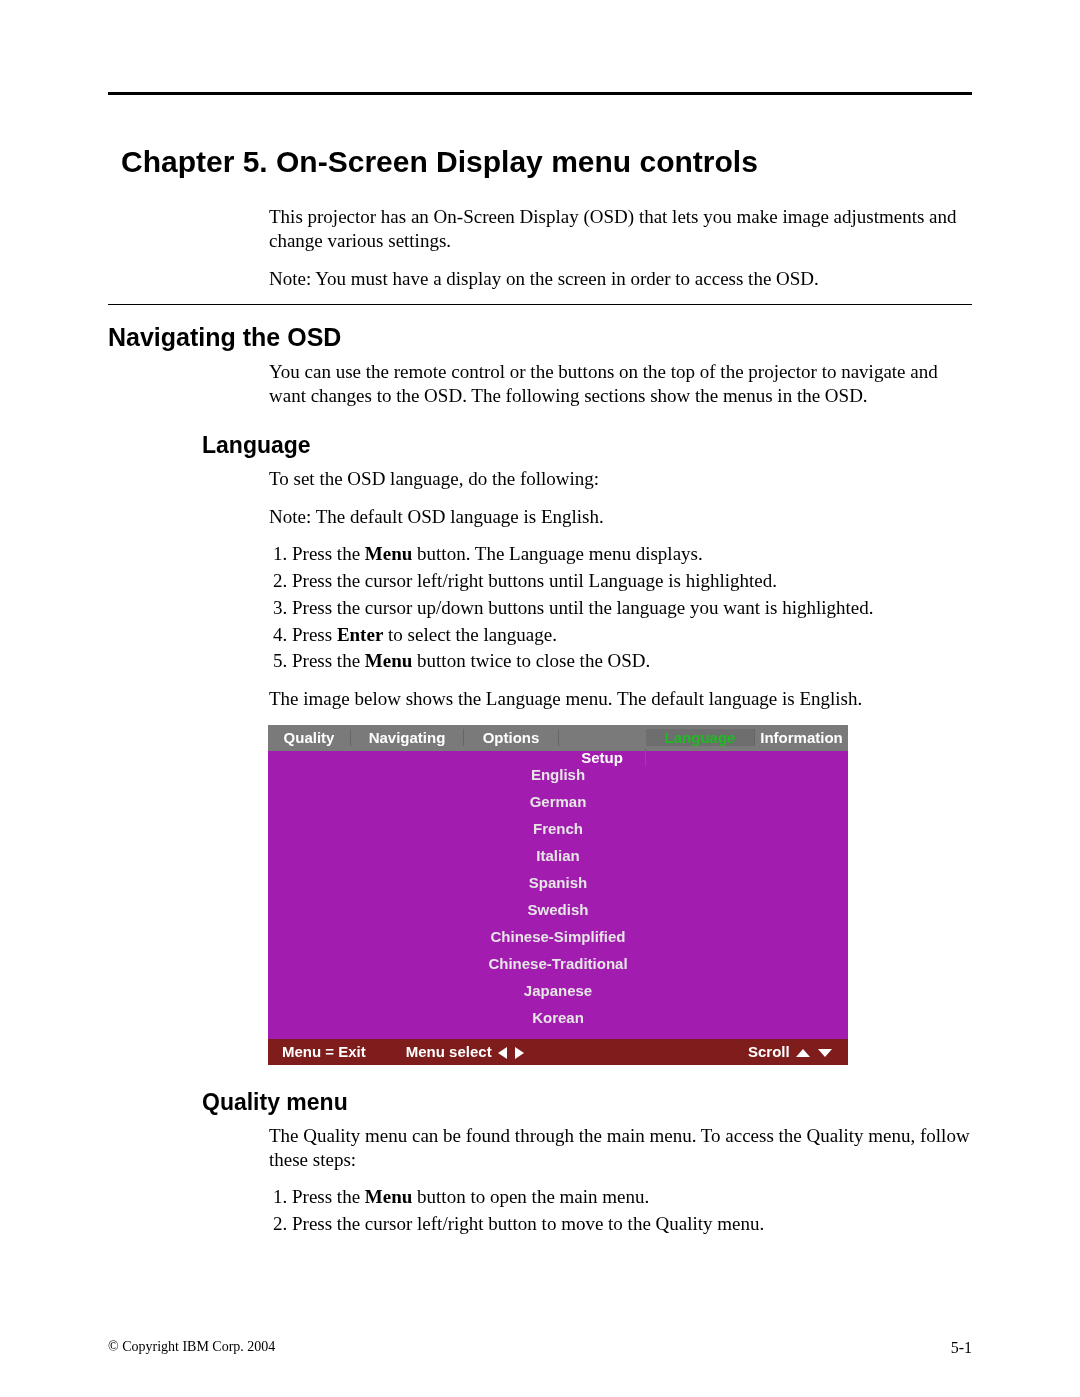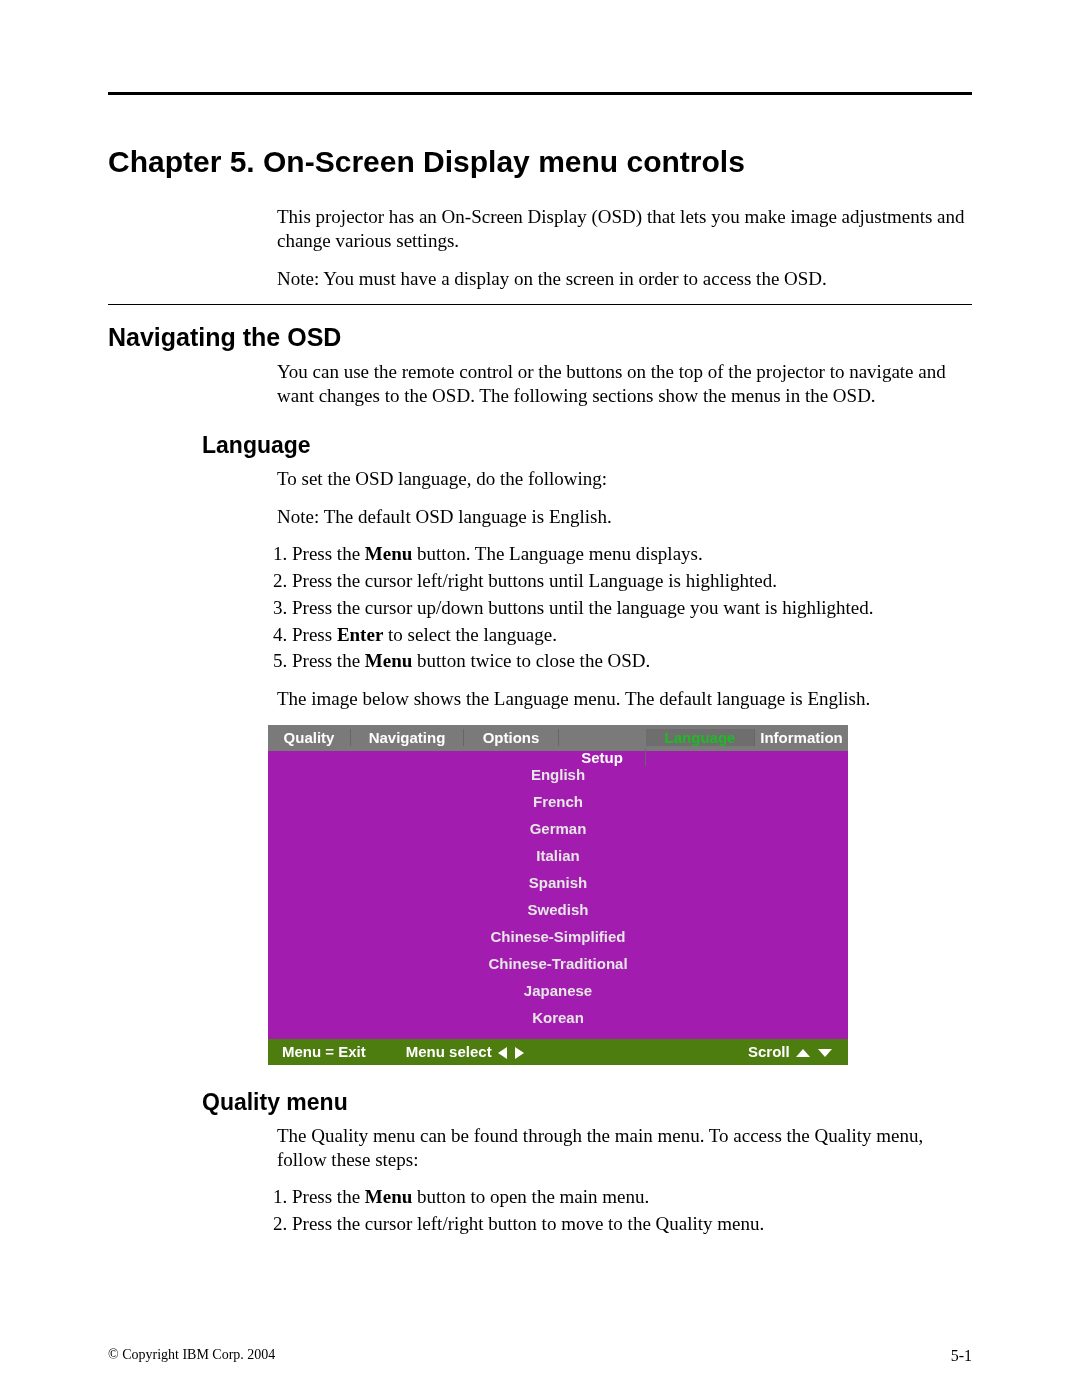--- a/index.html
+++ b/index.html
@@ -23,40 +23,40 @@
   }
   .thin-rule {
     border: none;
     border-top: 1.5px solid #000;
     margin: 0;
   }
   .h1 {
     font-family: Helvetica, Arial, sans-serif;
     font-weight: bold;
     font-size: 30px;
-    margin: 50px 0 26px 0;
+    margin: 50px 0 26px 13px;
   }
   .h2 {
     font-family: Helvetica, Arial, sans-serif;
     font-weight: bold;
     font-size: 25px;
     margin: 18px 0 8px 0;
   }
   .h3 {
     font-family: Helvetica, Arial, sans-serif;
     font-weight: bold;
     font-size: 23px;
     margin: 24px 0 8px 94px;
   }
   .body {
     font-size: 19px;
     line-height: 1.25;
     margin-left: 160px;
   }
-  .body p { margin: 0 0 14px 9px; }
+  .body p { margin: 0 0 14px 1px; }
   .note-label { font-weight: normal; }
   ol.steps {
     margin: 0 0 14px 0;
     padding-left: 24px;
   }
   ol.steps li { margin: 3px 0; }
   .bold { font-weight: bold; }
 
   
   .osd {
@@ -92,41 +92,41 @@
     background: #a21caf;
     padding: 10px 0 8px 0;
   }
   .osd .listing div {
     text-align: center;
     padding: 5px 0;
     color: #e6e6e6;
   }
   .osd .footer {
     display: flex;
-    background: #4d7c0f;
+    background: #7f1d1d;
     height: 26px;
     align-items: center;
     padding: 0 14px;
     gap: 40px;
   }
   .osd .footer .spacer { flex: 1; }
   .tri {
     display: inline-block;
     width: 0; height: 0;
     vertical-align: middle;
     margin: 0 2px;
   }
   .tri.left  { border-top:6px solid transparent; border-bottom:6px solid transparent; border-right:9px solid #fff; }
   .tri.right { border-top:6px solid transparent; border-bottom:6px solid transparent; border-left:9px solid #fff; }
   .tri.up    { border-left:7px solid transparent; border-right:7px solid transparent; border-bottom:8px solid #fff; }
   .tri.down  { border-left:7px solid transparent; border-right:7px solid transparent; border-top:8px solid #fff; }
 
   .page-footer {
     position: absolute;
-    left: 108px; right: 108px; bottom: 32px;
+    left: 108px; right: 108px; bottom: 40px;
     font-size: 14px;
     display: flex;
     justify-content: space-between;
     font-family: "Times New Roman", Times, serif;
   }
   .page-footer .pn { font-weight: normal; font-size: 16px; }
 </style>
 </head>
 <body>
 
@@ -165,22 +165,22 @@
     <div class="tabbar">
       <div class="tab q">Quality</div>
       <div class="tab p">Navigating</div>
       <div class="tab o">Options</div>
       <div class="tab s">Setup</div>
       <div class="tab l active">Language</div>
       <div class="tab i">Information</div>
     </div>
     <div class="listing">
       <div>English</div>
+      <div>German</div>
       <div>French</div>
-      <div>German</div>
       <div>Italian</div>
       <div>Spanish</div>
       <div>Swedish</div>
       <div>Chinese-Simplified</div>
       <div>Chinese-Traditional</div>
       <div>Japanese</div>
       <div>Korean</div>
     </div>
     <div class="footer">
       <span>Menu = Exit</span>

